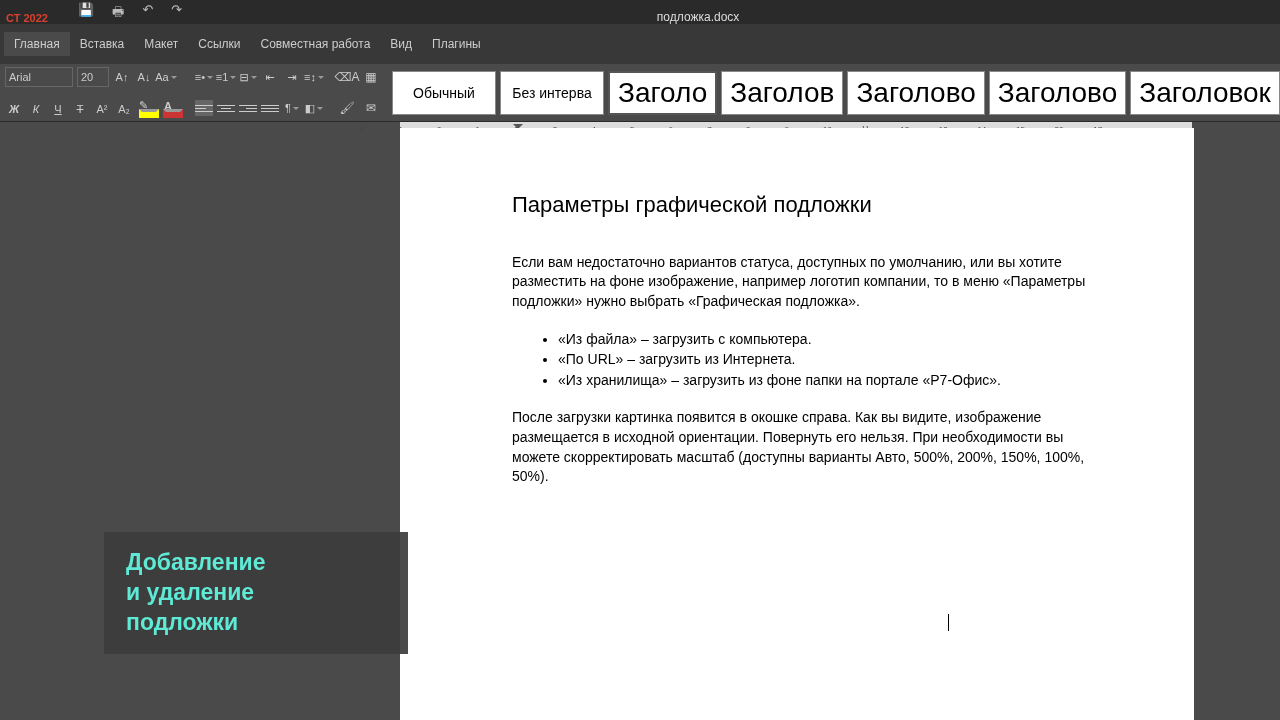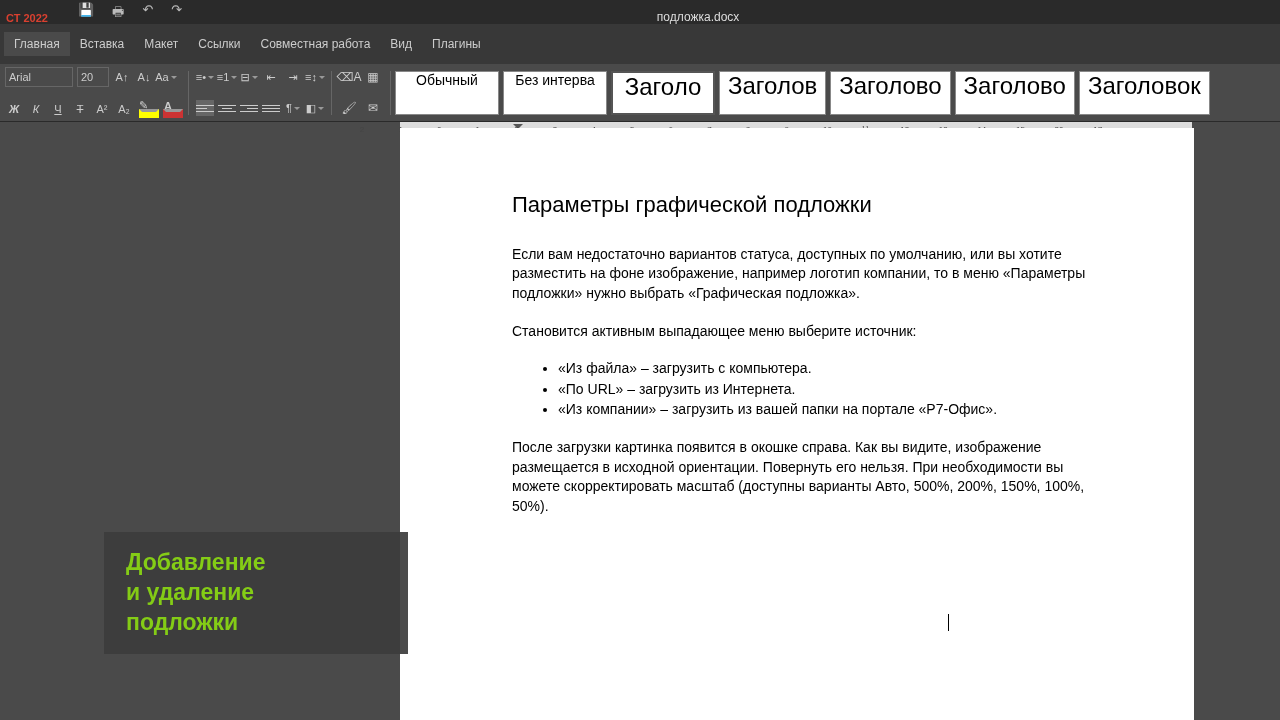--- a/index.html
+++ b/index.html
@@ -31,37 +31,37 @@
 .fc-btn::after{content:'';position:absolute;bottom:0;left:0;width:14px;height:3px;background:#c33}
 .sep{width:1px;height:44px;background:#666;margin:0 4px}
 .align-btn{display:inline-flex;flex-direction:column;gap:2px;width:18px;height:16px;justify-content:center;cursor:pointer}
 .align-btn span{height:1px;background:#ccc;display:block}
 .align-btn.left span:nth-child(2){width:60%}
 .align-btn.center span:nth-child(2){width:60%;margin:0 auto}
 .align-btn.right span:nth-child(2){width:60%;margin-left:auto}
 .align-btn.justify span{width:100%}
 .align-btn.active{background:#666}
 .pbtn{width:20px;height:18px;display:inline-flex;align-items:center;justify-content:center;color:#ccc;font-size:12px;cursor:pointer}
-.style-btn{background:#fff;border:1px solid #888;height:44px;min-width:104px;display:flex;align-items:flex-start;justify-content:center;padding:0 8px;color:#000;cursor:pointer;font-family:'Times New Roman',serif}
+.style-btn{background:#fff;border:1px solid #888;height:44px;min-width:104px;display:flex;align-items:center;justify-content:center;padding:0 8px;color:#000;cursor:pointer;font-family:'Times New Roman',serif}
 .style-btn.sel{border:2px solid #555}
 .style-btn .lbl{font-size:14px;white-space:nowrap;overflow:hidden}
-.style-btn.h .lbl{font-size:24px;font-weight:400}
+.style-btn.h .lbl{font-size:28px;font-weight:400}
 .ruler{height:18px;background:#4a4a4a;position:relative;overflow:hidden}
 .ruler-track{position:absolute;left:400px;right:88px;top:0;height:18px;background:#ddd}
 .ruler-track .tick{position:absolute;top:0;font-size:8px;color:#444}
 .ruler-track .indL,.ruler-track .indR{position:absolute;width:0;height:0;border:5px solid transparent}
 .ruler-track .indL{border-top-color:#555;top:2px;left:113px}
 .ruler-track .indR{border-bottom-color:#555;bottom:0;left:736px}
 .doc-wrap{position:absolute;top:128px;left:0;right:0;bottom:0;overflow:auto}
 .page{background:#fff;width:794px;margin-left:400px;min-height:800px;padding:62px 82px 40px 112px;color:#000;font-size:14px;line-height:1.4}
-.page h2{font-size:22px;font-weight:400;margin-bottom:24px;font-family:Arial}
+.page h2{font-size:22px;font-weight:400;margin-bottom:32px;font-family:Arial}
 .page p{margin-bottom:18px;font-size:14px}
 .page ul{margin:0 0 18px 46px}
 .page ul li{margin-bottom:1px;font-size:14px;list-style:disc}
-.overlay{position:absolute;left:104px;bottom:66px;width:304px;background:rgba(60,60,60,.92);padding:16px 22px;color:#84cc16;font-size:23px;font-weight:700;line-height:1.3}
+.overlay{position:absolute;left:104px;bottom:66px;width:304px;background:rgba(60,60,60,.92);padding:16px 22px;color:#5eead4;font-size:23px;font-weight:700;line-height:1.3}
 .text-cursor{position:absolute;left:948px;top:614px;width:1px;height:17px;background:#000}
 </style>
 </head>
 <body>
 
 <div class="titlebar">
   <span class="logo">СТ 2022</span>
   <div class="qat">
     <span>💾</span>
     <span>🖶</span>
@@ -197,25 +197,24 @@
       <div class="tick" style="left: 616px; top: 3px;">15</div>
       <div class="tick" style="left: 654.6px; top: 3px;">20</div>
       <div class="tick" style="left: 693.2px; top: 3px;">17</div>
     </div>
 </div>
 
 <div class="doc-wrap">
   <div class="page">
     <h2>Параметры графической подложки</h2>
     <p>Если вам недостаточно вариантов статуса, доступных по умолчанию, или вы хотите разместить на фоне изображение, например логотип компании, то в меню «Параметры подложки» нужно выбрать «Графическая подложка».</p>
-    <p>Становится активным выпадающее меню выберите источник:</p>
     <ul>
       <li>«Из файла» – загрузить с компьютера.</li>
       <li>«По URL» – загрузить из Интернета.</li>
-      <li>«Из компании» – загрузить из вашей папки на портале «Р7-Офис».</li>
+      <li>«Из хранилища» – загрузить из фоне папки на портале «Р7-Офис».</li>
     </ul>
     <p>После загрузки картинка появится в окошке справа. Как вы видите, изображение размещается в исходной ориентации. Повернуть его нельзя. При необходимости вы можете скорректировать масштаб (доступны варианты Авто, 500%, 200%, 150%, 100%, 50%).</p>
   </div>
 </div>
 
 <div class="text-cursor"></div>
 
 <div class="overlay">
   <div>Добавление</div>
   <div>и удаление</div>

